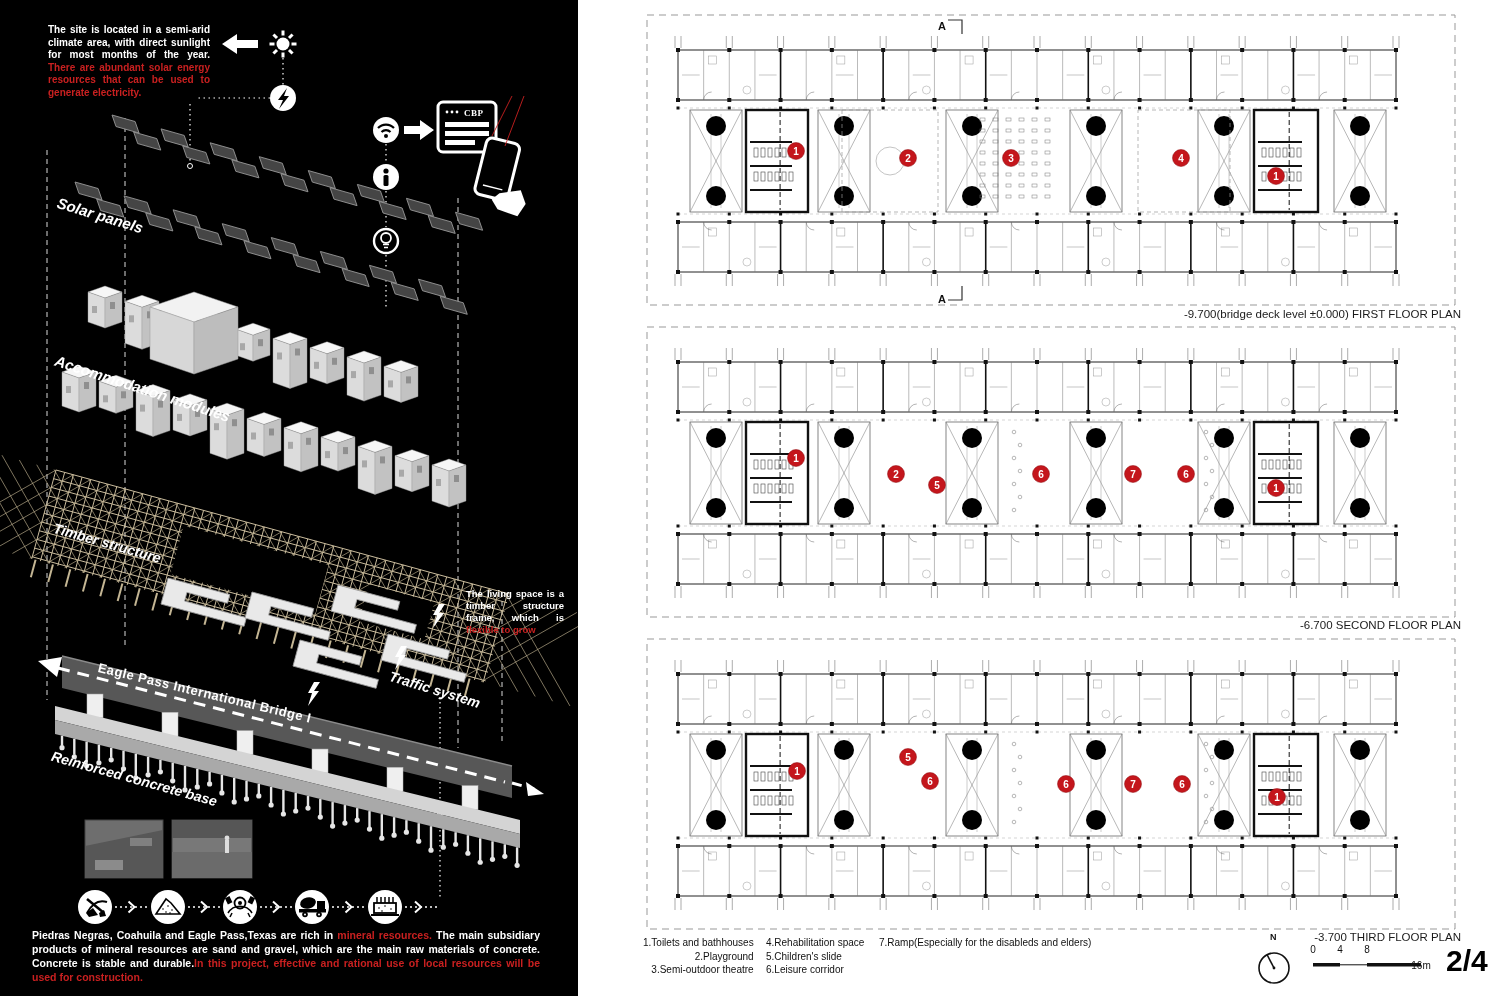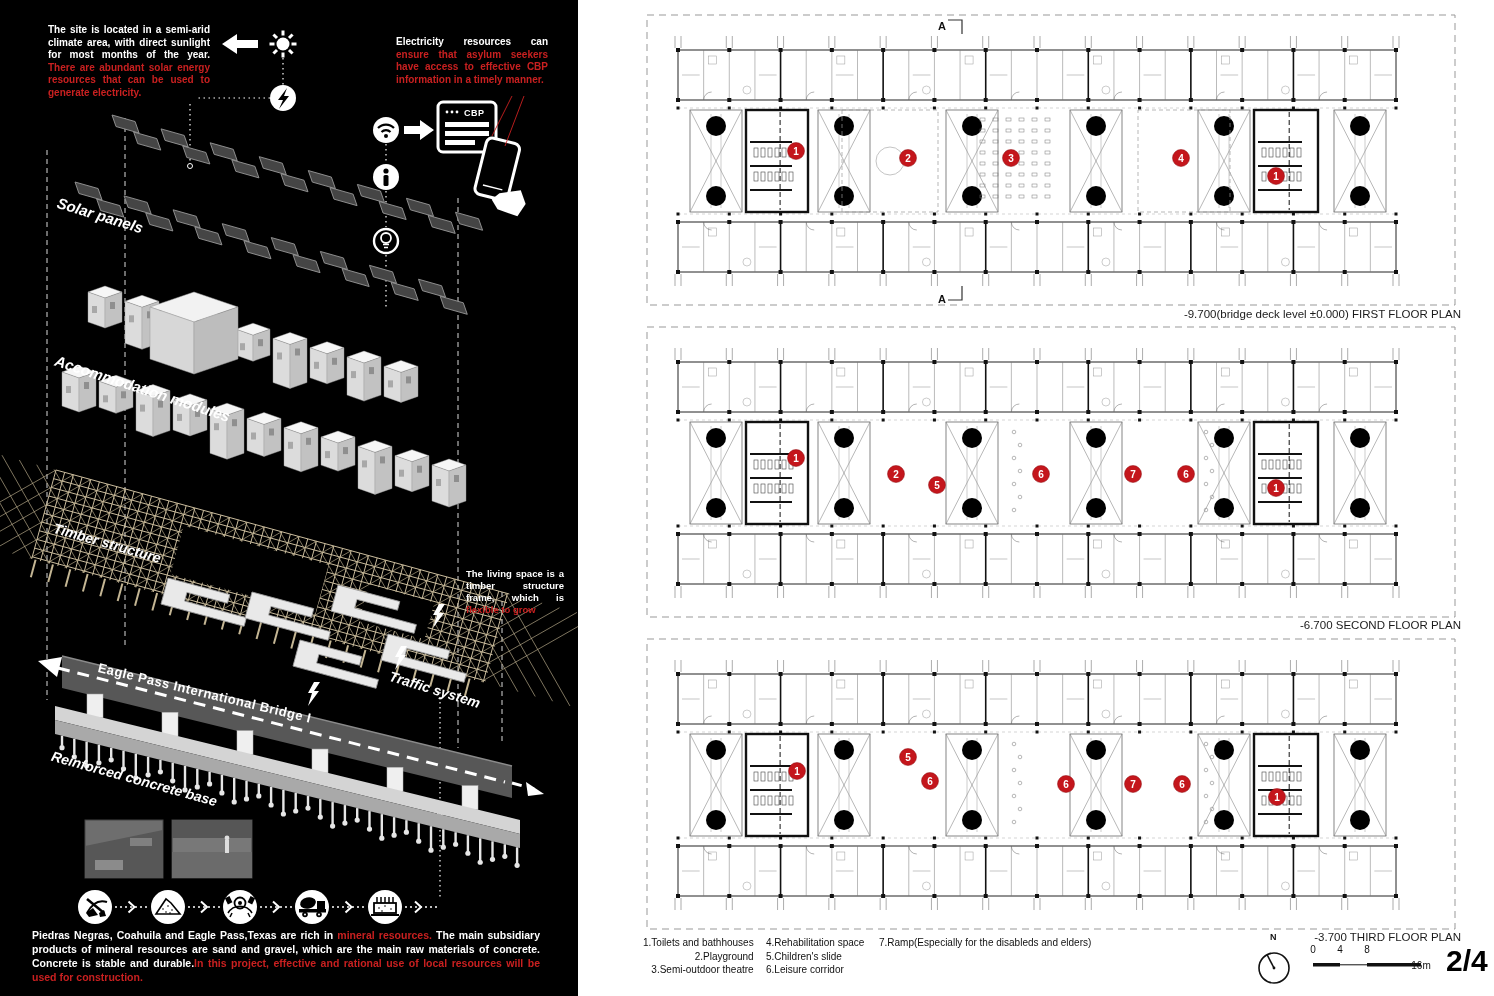--- a/index.html
+++ b/index.html
@@ -578,38 +578,34 @@
         </g>
       </svg>
 
     
     <div class="abs wtxt" style="left:48px;top:24px;width:162px;">
       <span>The site is located in a semi-arid climate area, with direct sunlight for most months of the year.</span>
       <span class="rtxt">There are abundant solar energy resources that can be used to generate electricity.</span>
     </div>
 
     
-    <div class="abs wtxt" style="left:396px;top:36px;width:152px;">
-      <span>Electricity resources can</span>
-      <span class="rtxt">ensure that asylum seekers have access to effective CBP information in a timely manner.</span>
-    </div>
 
     
-    <div class="abs" id="cbp-label" style="left:464px;top:108px;">CBP</div>
+    <div class="abs" id="cbp-label" style="left:464px;top:108px;font-family:Liberation Serif, serif;">CBP</div>
 
     
     <div class="abs layer-label" style="left:60px;top:194px;font-size:15px;transform:rotate(17deg);">Solar panels</div>
     <div class="abs layer-label" style="left:58px;top:352px;font-size:15px;transform:rotate(18deg);">Accommodation modules</div>
     <div class="abs layer-label" style="left:56px;top:520px;font-size:14px;transform:rotate(16deg);">Timber structure</div>
     <div class="abs layer-label" style="left:392px;top:668px;font-size:14px;transform:rotate(17deg);">Traffic system</div>
     <div class="abs" id="bridge-label" style="left:100px;top:660px;transform:rotate(13.5deg);">Eagle Pass International Bridge I</div>
     <div class="abs layer-label" style="left:54px;top:748px;font-size:14px;transform:rotate(15.5deg);">Reinforced concrete base</div>
 
     
-    <div class="abs wtxt" style="left:466px;top:568px;width:98px;font-size:9.5px;">
+    <div class="abs wtxt" style="left:466px;top:588px;width:98px;font-size:9.5px;">
       <span>The living space is a timber structure frame, which is</span>
       <span class="rtxt">flexible to grow</span>
     </div>
 
     
     <div class="abs wtxt" id="materials-text" style="left:32px;top:929px;width:508px;">
       <span>Piedras Negras, Coahuila and Eagle Pass,Texas are rich in </span><span class="rtxt">mineral resources.</span><span> The main subsidiary products of mineral resources are sand and gravel, which are the main raw materials of concrete. Concrete is stable and durable.</span><span class="rtxt">In this project, effective and rational use of local resources will be used for construction.</span>
     </div>
   </div>
 

